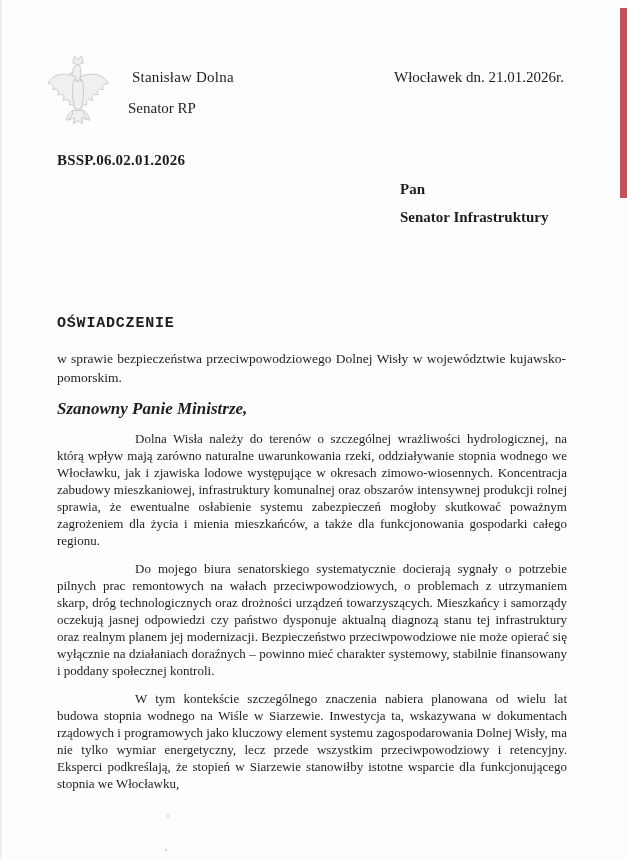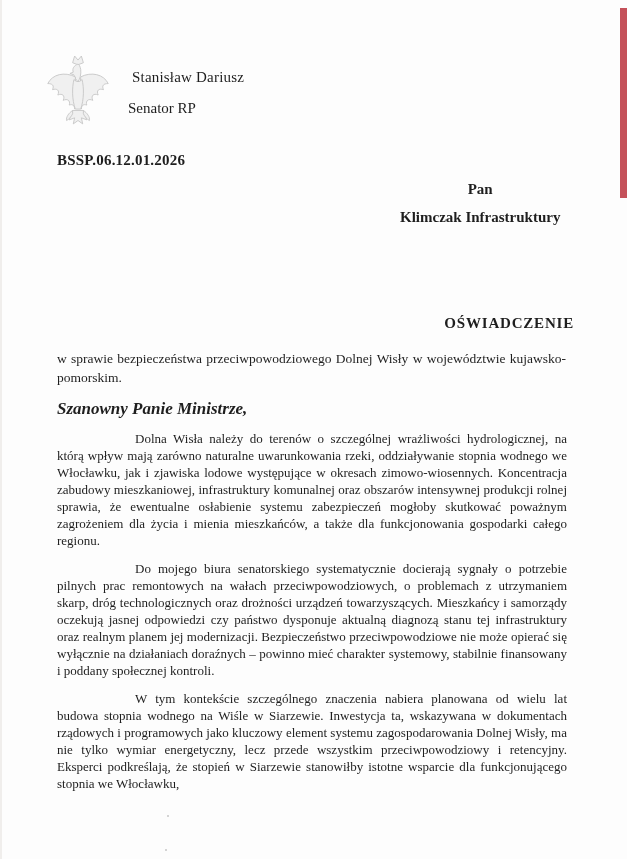--- a/index.html
+++ b/index.html
@@ -63,35 +63,35 @@
   .recipient {
     position: absolute;
     left: 398px;
     top: 181px;
     font-size: 15px;
     font-weight: bold;
   }
   .recipient p {
     margin: 0 0 12px 0;
     line-height: 16px;
-    text-align: center;
   }
   .letter-body {
     position: absolute;
     left: 55px;
     top: 315px;
     width: 517px;
     font-size: 13px;
   }
   .doc-title {
-    text-align: right;
+    text-align: left;
     font-weight: bold;
     font-size: 15px;
     letter-spacing: 0.8px;
     margin: 0;
+    font-family: Liberation Mono, monospace;
   }
   .doc-subject {
     margin: 17px 8px 0 0;
     font-size: 13.5px;
     line-height: 19px;
     text-align: justify;
   }
   .doc-greeting {
     margin: 12px 0 0 0;
     font-size: 17px;
@@ -136,27 +136,28 @@
       <path d="M44 38 C41 50 41 68 46 82 L54 82 C59 68 59 50 56 38 C52 42 48 42 44 38 Z"></path>
 
       <path d="M42 84 L58 84 L63 98 L55 95 L57 104 L50 99 L43 104 L45 95 L37 98 Z"></path>
 
       <path d="M42 84 C36 88 32 94 33 99 C37 97 40 93 42 89 Z"></path>
 
       <path d="M58 84 C64 88 68 94 67 99 C63 97 60 93 58 89 Z"></path>
     </g>
   </svg>
 
-  <div class="sender-name">Stanisław Dariusz</div>
+  <div class="sender-name">Stanisław Dolna</div>
   <div class="sender-title">Senator RP</div>
-  <div class="ref-number">BSSP.06.12.01.2026</div>
+  <div class="place-date">Włocławek dn. 21.01.2026r.</div>
+  <div class="ref-number">BSSP.06.02.01.2026</div>
 
   <div class="recipient">
     <p>Pan</p>
-    <p>Klimczak Infrastruktury</p>
+    <p>Senator Infrastruktury</p>
   </div>
 
   <div class="letter-body">
     <p class="doc-title">OŚWIADCZENIE</p>
     <p class="doc-subject">w sprawie bezpieczeństwa przeciwpowodziowego Dolnej Wisły w województwie kujawsko-pomorskim.</p>
     <p class="doc-greeting">Szanowny Panie Ministrze,</p>
     <div class="paragraphs">
         <p class="para">Dolna Wisła należy do terenów o szczególnej wrażliwości hydrologicznej, na którą wpływ mają zarówno naturalne uwarunkowania rzeki, oddziaływanie stopnia wodnego we Włocławku, jak i zjawiska lodowe występujące w okresach zimowo-wiosennych. Koncentracja zabudowy mieszkaniowej, infrastruktury komunalnej oraz obszarów intensywnej produkcji rolnej sprawia, że ewentualne osłabienie systemu zabezpieczeń mogłoby skutkować poważnym zagrożeniem dla życia i mienia mieszkańców, a także dla funkcjonowania gospodarki całego regionu.</p>
         <p class="para">Do mojego biura senatorskiego systematycznie docierają sygnały o potrzebie pilnych prac remontowych na wałach przeciwpowodziowych, o problemach z utrzymaniem skarp, dróg technologicznych oraz drożności urządzeń towarzyszących. Mieszkańcy i samorządy oczekują jasnej odpowiedzi czy państwo dysponuje aktualną diagnozą stanu tej infrastruktury oraz realnym planem jej modernizacji. Bezpieczeństwo przeciwpowodziowe nie może opierać się wyłącznie na działaniach doraźnych – powinno mieć charakter systemowy, stabilnie finansowany i poddany społecznej kontroli.</p>
         <p class="para">W tym kontekście szczególnego znaczenia nabiera planowana od wielu lat budowa stopnia wodnego na Wiśle w Siarzewie. Inwestycja ta, wskazywana w dokumentach rządowych i programowych jako kluczowy element systemu zagospodarowania Dolnej Wisły, ma nie tylko wymiar energetyczny, lecz przede wszystkim przeciwpowodziowy i retencyjny. Eksperci podkreślają, że stopień w Siarzewie stanowiłby istotne wsparcie dla funkcjonującego stopnia we Włocławku,</p>

